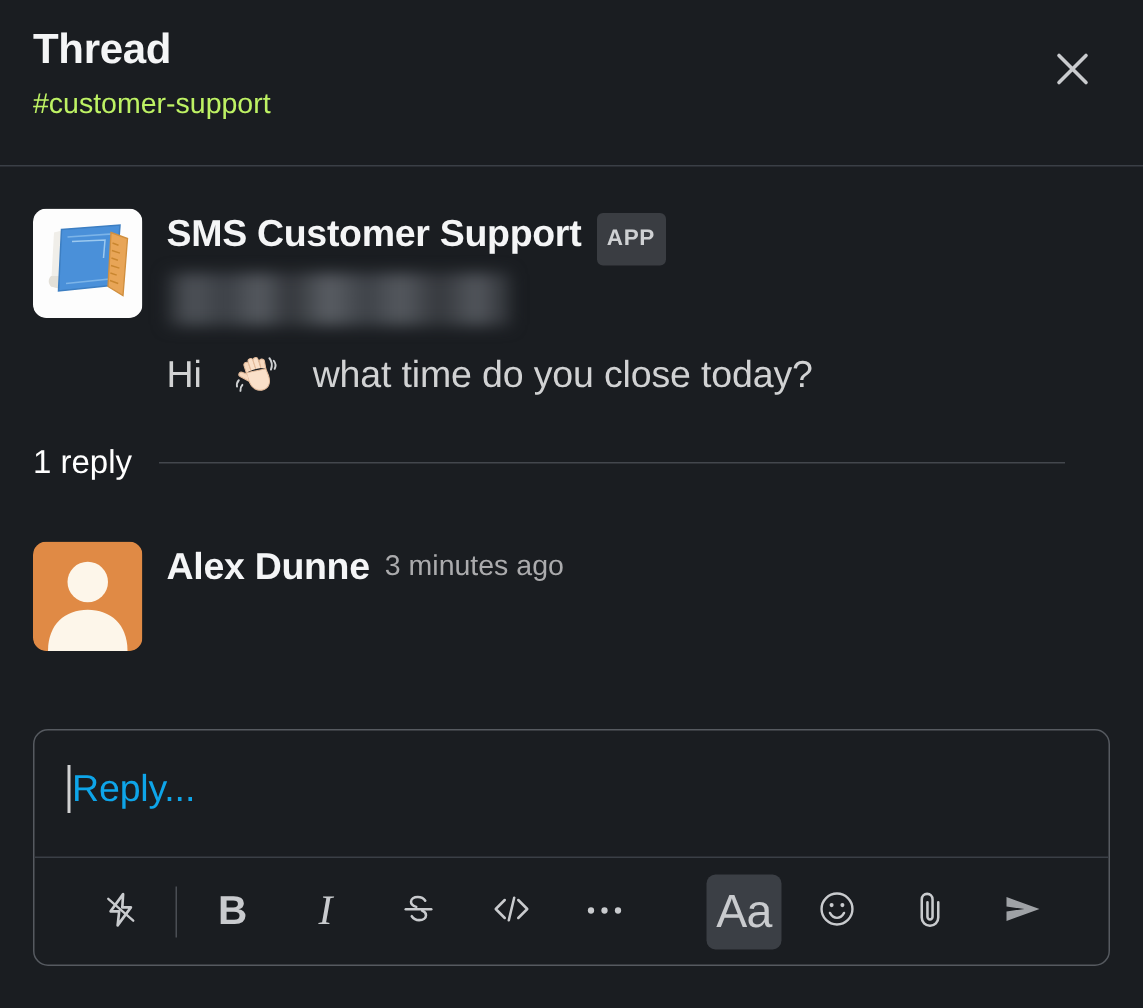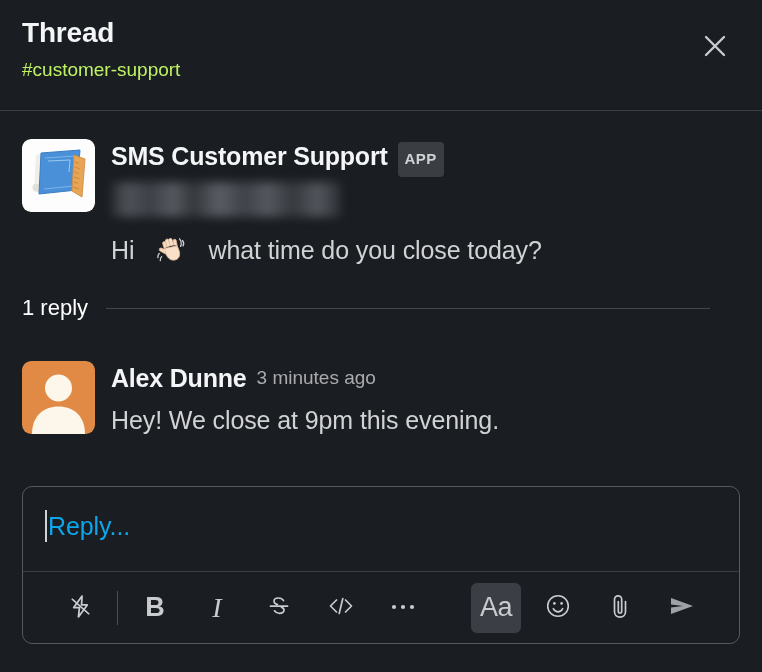--- a/index.html
+++ b/index.html
@@ -243,21 +243,21 @@
   }
   .tool-btn.active { background: #3b3f45; }
 
   .tool-btn .glyph {
     font-size: 26px;
     line-height: 1;
     color: #c9cbce;
   }
   .tool-btn .glyph.bold { font-weight: bold; font-size: 27px; }
   .tool-btn .glyph.italic { font-style: italic; font-family: "Liberation Serif", serif; font-size: 28px; }
-  .tool-btn .glyph.aa { font-size: 27px; letter-spacing: -0.5px; }
+  .tool-btn .glyph.aa { font-size: 31px; letter-spacing: -0.5px; }
 
   .tool-divider {
     width: 1px;
     height: 34px;
     background: #4a4e54;
     margin: 0 12px;
     flex: 0 0 1px;
   }
 
   .sp-1 { width: 18px; flex: 0 0 18px; }
@@ -352,21 +352,20 @@
           <circle cx="36.5" cy="27" r="13.5" fill="#fdf6ea"></circle>
           <path d="M10 73 C10 55 21.5 45.5 36.5 45.5 C51.5 45.5 63 55 63 73 Z" fill="#fdf6ea"></path>
         </svg>
       </div>
 
       <div class="msg-body">
         <div class="msg-head">
           <span class="sender-name">Alex Dunne</span>
           <span class="timestamp">3 minutes ago</span>
         </div>
-        <div class="msg-text">Hey! We close at 9pm this evening.</div>
       </div>
     </div>
 
   </div>
 
   <div class="composer-wrap">
     <div class="composer">
 
       <div class="composer-input">
         <span class="caret"></span>

